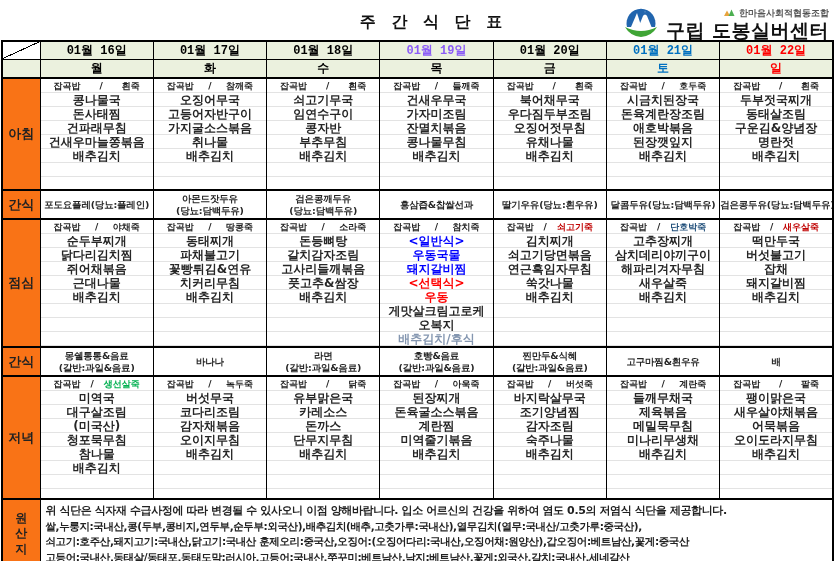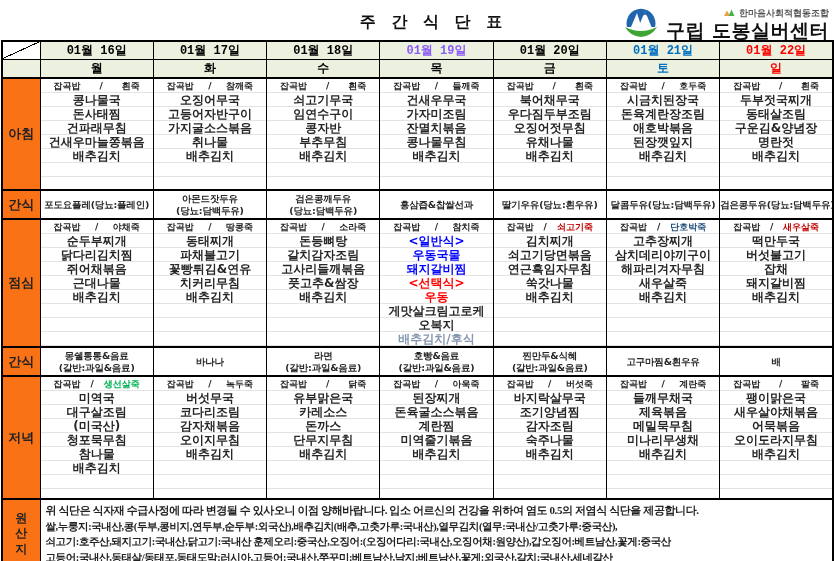--- a/index.html
+++ b/index.html
@@ -37,21 +37,21 @@
   .rice-line .slash{flex:0 0 auto;}
   .menu-item{height:14px;line-height:14px;font-size:12px;font-weight:bold;
      text-align:center;color:#262626;white-space:nowrap;}
   
   .snack-cell{background:#fff;text-align:center;}
   .snack-line{font-size:9.5px;font-weight:bold;line-height:11.5px;color:#262626;
      white-space:nowrap;letter-spacing:-0.2px;}
   
   .origin-cell{vertical-align:top;padding:3px 5px;text-align:left;}
   .origin-line{font-size:10.5px;font-weight:bold;line-height:15.5px;color:#222;
-     white-space:nowrap;letter-spacing:-0.4px;font-family:Liberation Serif, serif;}
+     white-space:nowrap;letter-spacing:-0.4px;}
   .origin-line.first{font-size:11px;}
 </style>
 </head>
 <body>
 
 <div class="sheet">
 
   <div class="page-title">주 간 식 단 표</div>
 
   <div class="logo-block">

